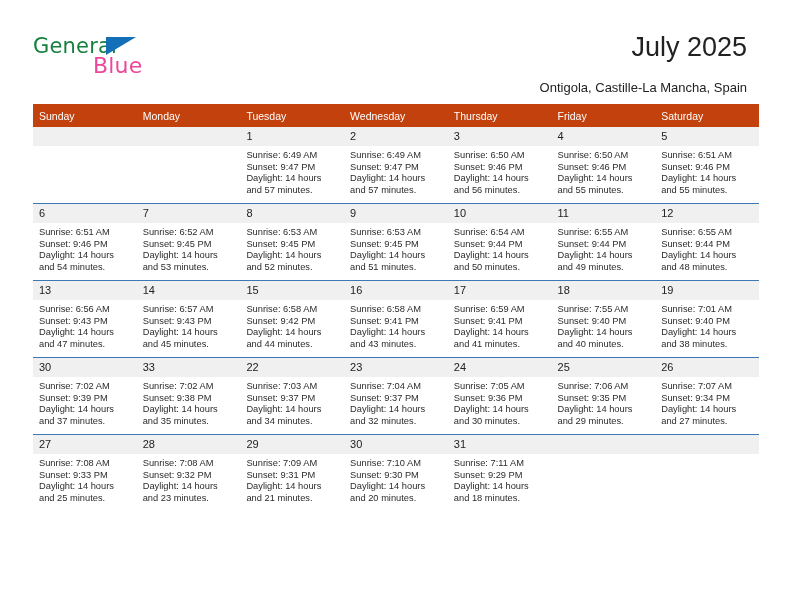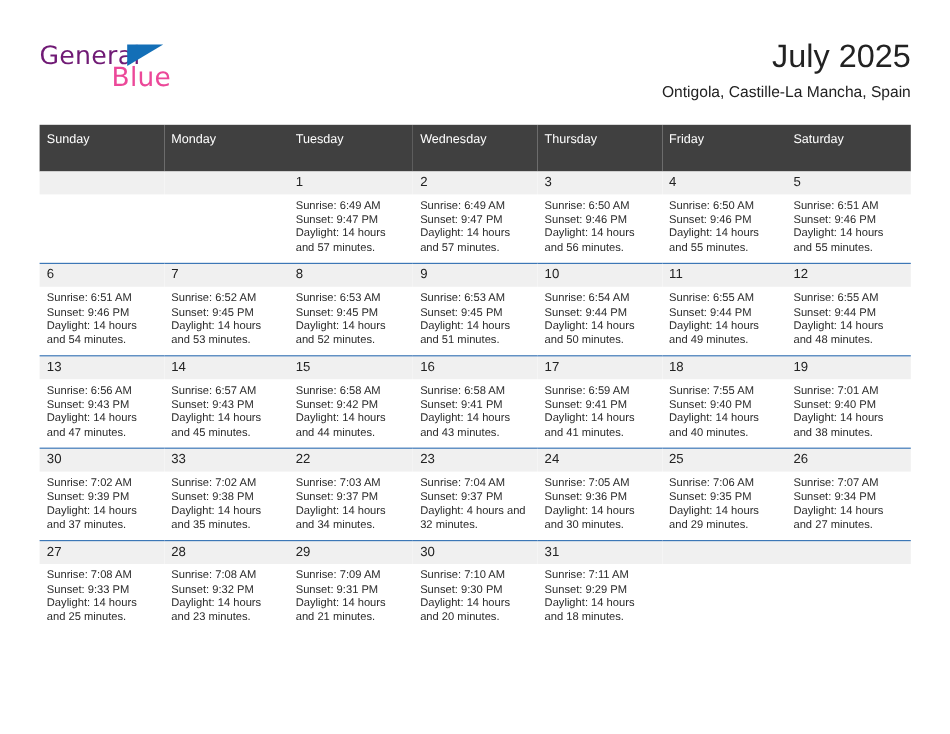--- a/index.html
+++ b/index.html
@@ -36,21 +36,21 @@
     top: 4px;
     width: 220px;
     height: 52px;
   }
   .logo-general {
     position: absolute;
     left: 0;
     top: 0;
     font-size: 21px;
     letter-spacing: 0.2px;
-    color: #701a75;
+    color: #15803d;
     font-family: "DejaVu Sans", sans-serif;
   }
   .logo-tri {
     position: absolute;
     left: 73px;
     top: 3px;
     width: 0;
     height: 0;
     border-left: 30px solid #136fb7;
     border-bottom: 18px solid transparent;
@@ -59,54 +59,54 @@
     position: absolute;
     left: 60px;
     top: 19px;
     font-size: 22px;
     letter-spacing: 0.2px;
     color: #ec4899;
     font-family: "DejaVu Sans", sans-serif;
   }
   .title-wrap {
     position: absolute;
-    right: 0;
+    right: 12px;
     top: 0;
     text-align: right;
   }
   .cal-title {
     font-size: 27px;
     color: #222222;
     line-height: 34px;
     white-space: nowrap;
   }
   .cal-sub {
     font-size: 13px;
     color: #222222;
     line-height: 20px;
-    margin-top: 3px;
+    margin-top: 14px;
     white-space: nowrap;
   }
 
   
   .cal {
     position: absolute;
     left: 33px;
     top: 104px;
     width: 726px;
     border-collapse: collapse;
     table-layout: fixed;
   }
   .cal th {
-    background: #404040;
+    background: #c2410c;
     color: #ffffff;
     font-size: 10.5px;
     font-weight: normal;
     text-align: left;
-    padding: 5px 0 21px 6px;
+    padding: 5px 0 5px 6px;
     height: 13px;
     border: none;
   }
   .cal td {
     vertical-align: top;
     padding: 0;
     border-top: 1px solid #3c77b6;
     height: 76px;
     background: #ffffff;
   }
@@ -358,21 +358,21 @@
               <div>Sunrise: 7:03 AM</div>
               <div>Sunset: 9:37 PM</div>
               <div class="dl">Daylight: 14 hours and 34 minutes.</div>
             </div>
           </td>
           <td>
             <div class="daynum">23</div>
             <div class="cellbody">
               <div>Sunrise: 7:04 AM</div>
               <div>Sunset: 9:37 PM</div>
-              <div class="dl">Daylight: 4 hours and 32 minutes.</div>
+              <div class="dl">Daylight: 14 hours and 32 minutes.</div>
             </div>
           </td>
           <td>
             <div class="daynum">24</div>
             <div class="cellbody">
               <div>Sunrise: 7:05 AM</div>
               <div>Sunset: 9:36 PM</div>
               <div class="dl">Daylight: 14 hours and 30 minutes.</div>
             </div>
           </td>

